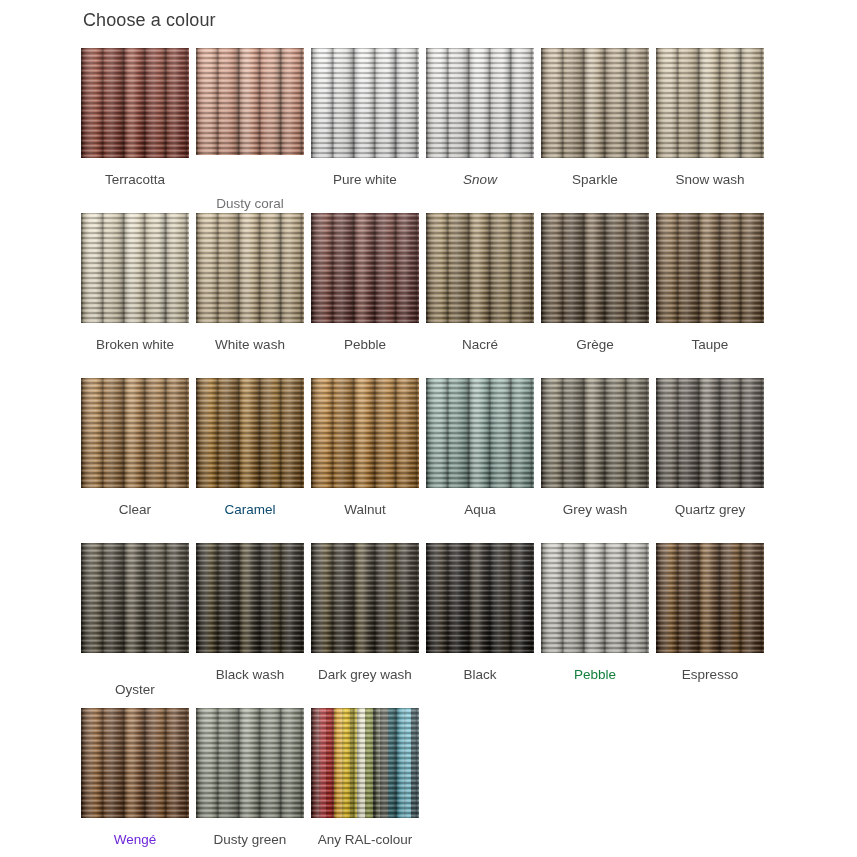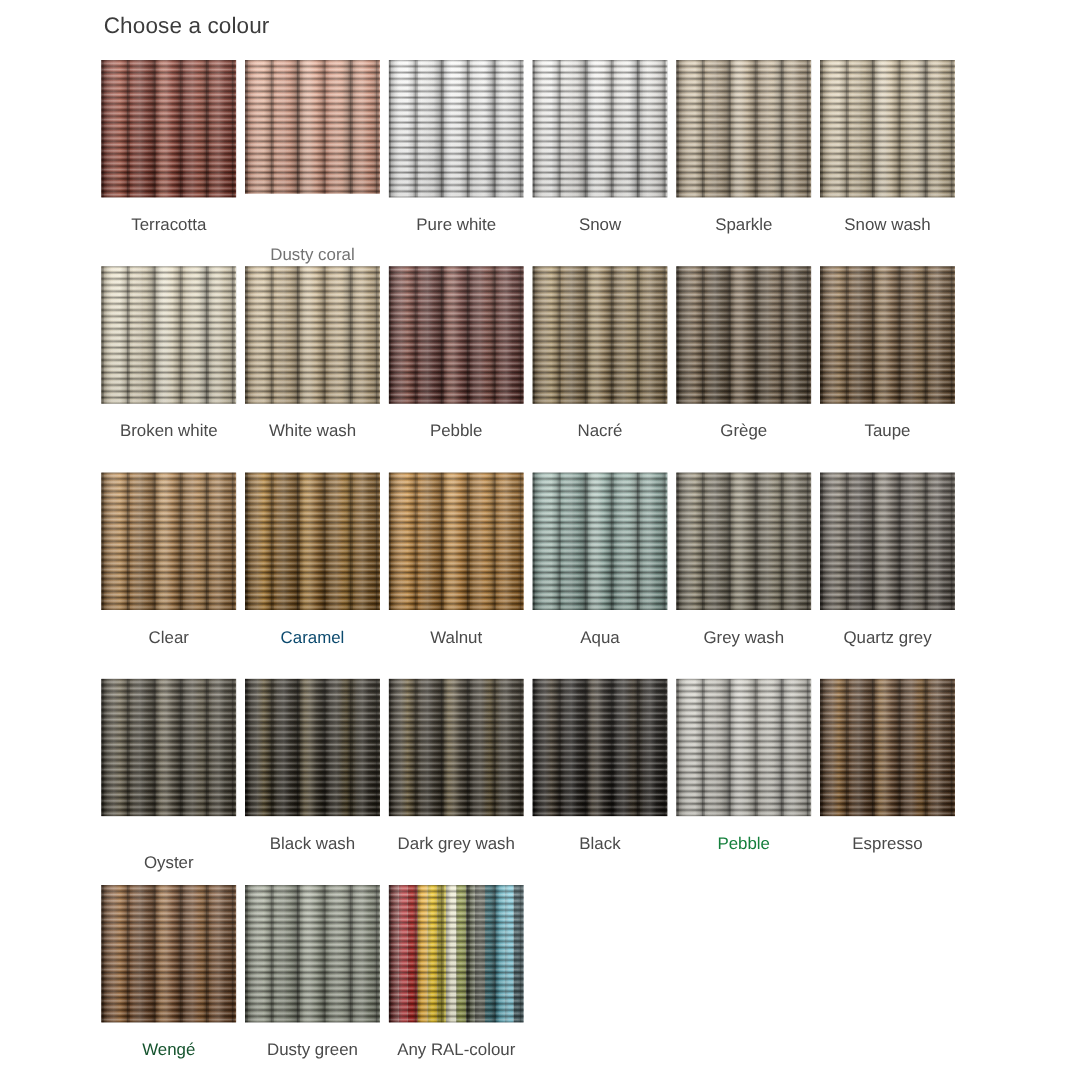--- a/index.html
+++ b/index.html
@@ -172,21 +172,21 @@
       <div class="swatch-cell">
         <div class="swatch-tile">
           <div class="weave">
             <div class="base" style="background: repeating-linear-gradient(to right, rgb(222, 220, 216) 0px, rgb(242, 241, 237) 9px, rgb(249, 249, 247) 15px, rgb(242, 241, 237) 24px, rgb(222, 220, 216) 33px);"></div>
             <div class="weft"></div>
             <div class="warp"></div>
             <div class="knots"></div>
             <div class="shade"></div>
           </div>
         </div>
-        <div class="swatch-label" style="color: rgb(74, 74, 74);">Snow</div>
+        <div class="swatch-label" style="color: rgb(74, 74, 74); font-style: italic;">Snow</div>
       </div>
       <div class="swatch-cell">
         <div class="swatch-tile">
           <div class="weave">
             <div class="base" style="background: repeating-linear-gradient(to right, rgb(159, 141, 114) 0px, rgb(196, 177, 146) 9px, rgb(218, 203, 176) 15px, rgb(196, 177, 146) 24px, rgb(159, 141, 114) 33px);"></div>
             <div class="weft"></div>
             <div class="warp"></div>
             <div class="knots"></div>
             <div class="shade"></div>
           </div>
@@ -424,21 +424,21 @@
       <div class="swatch-cell">
         <div class="swatch-tile">
           <div class="weave">
             <div class="base" style="background: repeating-linear-gradient(to right, rgb(92, 55, 27) 0px, rgb(122, 74, 37) 9px, rgb(159, 105, 53) 15px, rgb(122, 74, 37) 24px, rgb(92, 55, 27) 33px);"></div>
             <div class="weft"></div>
             <div class="warp"></div>
             <div class="knots"></div>
             <div class="shade"></div>
           </div>
         </div>
-        <div class="swatch-label" style="color: #14532d;">Wengé</div>
+        <div class="swatch-label" style="color: #6d28d9;">Wengé</div>
       </div>
       <div class="swatch-cell">
         <div class="swatch-tile">
           <div class="weave">
             <div class="base" style="background: repeating-linear-gradient(to right, rgb(118, 124, 106) 0px, rgb(142, 148, 130) 9px, rgb(167, 173, 154) 15px, rgb(142, 148, 130) 24px, rgb(118, 124, 106) 33px);"></div>
             <div class="weft"></div>
             <div class="warp"></div>
             <div class="knots"></div>
             <div class="shade"></div>
           </div>

